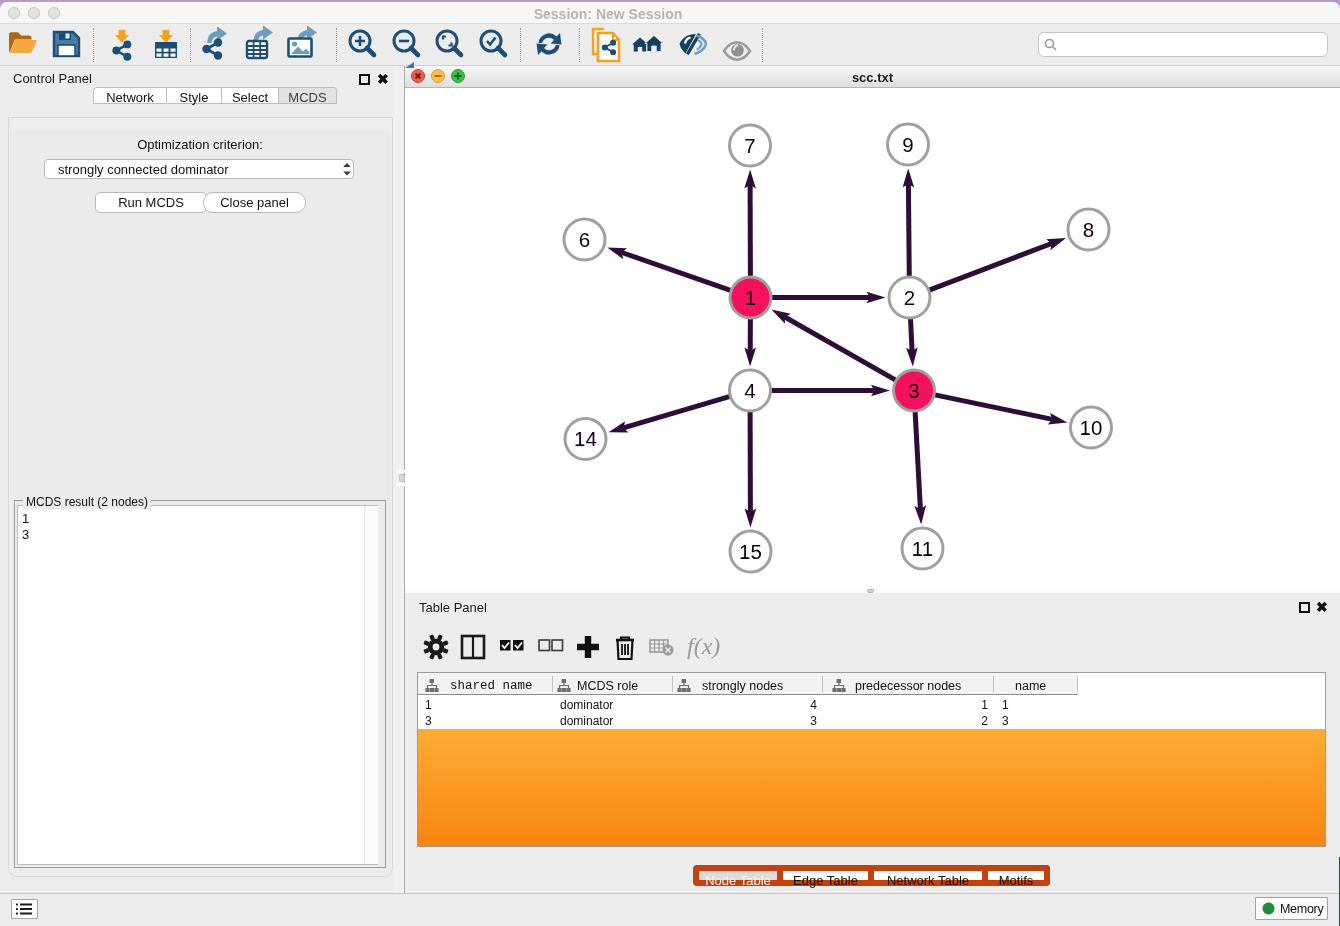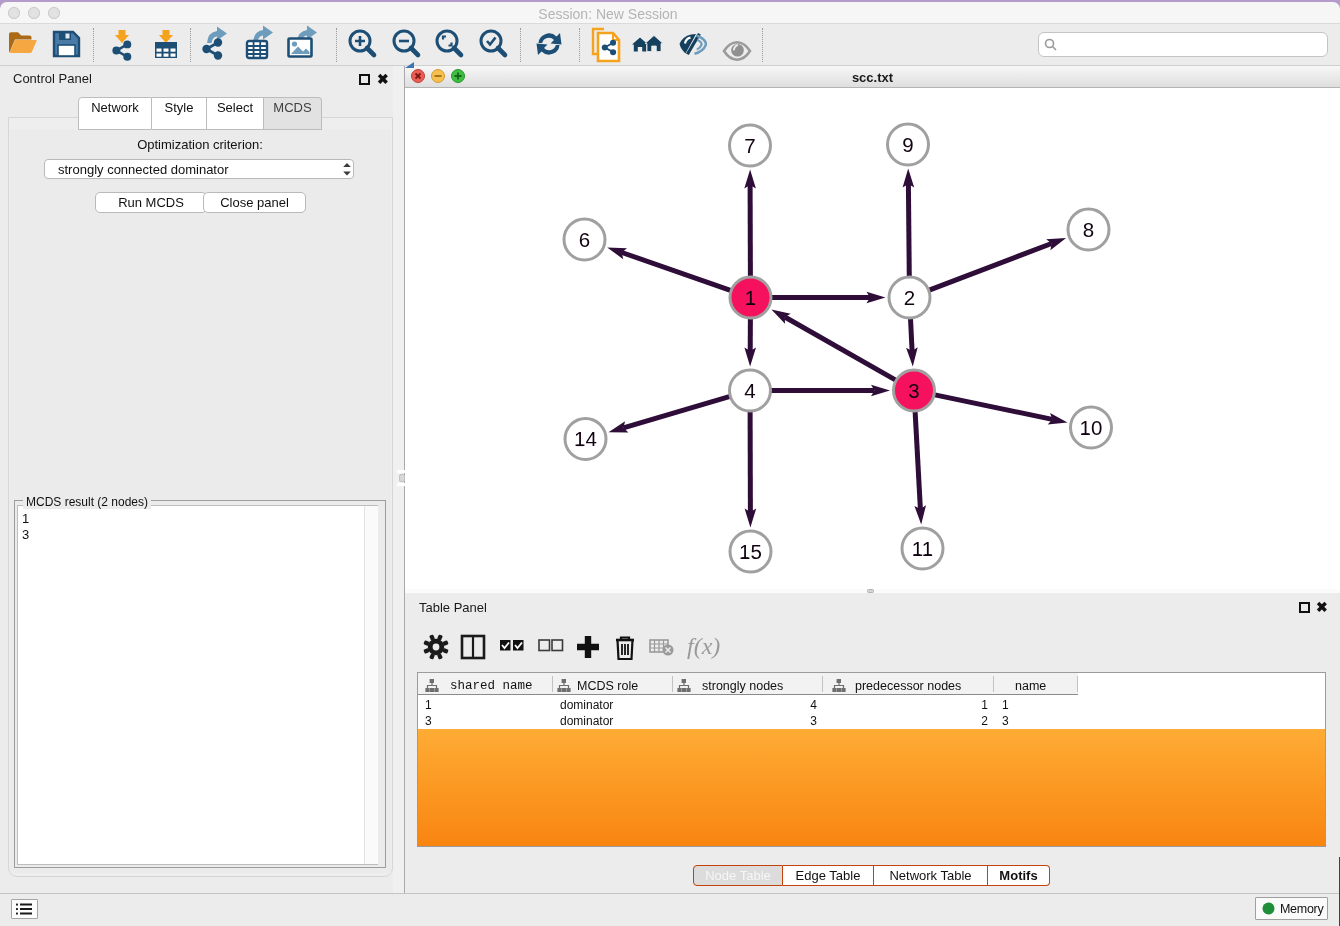--- a/index.html
+++ b/index.html
@@ -5,31 +5,31 @@
 html,body{margin:0;padding:0;}
 body{width:1340px;height:926px;position:relative;overflow:hidden;
  font-family:"Liberation Sans",sans-serif;background:#ececec;}
 .abs{position:absolute;}
 
 #purple{left:0;top:0;width:1340px;height:8px;background:#b49bc9;}
 #titlebar{left:0;top:2px;width:1340px;height:21px;background:#f6f6f6;
  border-radius:7px 7px 0 0;border-bottom:1px solid #dadada;}
 .tlight{position:absolute;top:7.2px;width:11.6px;height:11.6px;border-radius:50%;
  background:#e2e2e2;border:1px solid #c6c6c6;box-sizing:border-box;}
-#wtitle{left:0;top:6px;width:1216px;text-align:center;font-size:14px;color:#b4b4b4;}
+#wtitle{left:0;top:6px;width:1216px;text-align:center;font-size:14px;color:#b4b4b4;font-weight:bold;}
 #toolbar{left:0;top:24px;width:1340px;height:41px;background:#ececec;
  border-bottom:1px solid #cfcfcf;}
 .sep{position:absolute;top:28px;height:34px;width:0;border-left:1px dotted #9a9a9a;}
 #searchbox{left:1038px;top:32px;width:288px;height:23px;background:#fff;
  border:1px solid #c4c4c4;border-radius:6px;}
 
 #cpanel{left:0;top:66px;width:400px;height:827px;background:#ececec;}
 #cphead{left:13px;top:71px;font-size:13px;color:#1a1a1a;text-align:right;}
-.tab{position:absolute;top:97px;height:33px;background:#fff;border:1px solid #bcbcbc;
- box-sizing:border-box;font-size:13px;color:#111;text-align:center;line-height:20px;}
+.tab{position:absolute;top:87px;height:17px;background:#fff;border:1px solid #bcbcbc;
+ box-sizing:border-box;font-size:13px;color:#111;text-align:center;line-height:20px;margin-left:15px;}
 #tabpane{left:8px;top:117px;width:385px;height:760px;background:#eeeeee;border:1px solid #d6d6d6;border-radius:0 0 9px 9px;box-sizing:border-box;}
 #tabinner{left:10px;top:129px;width:381px;height:744px;background:#ebebeb;}
 #optlabel{left:0px;top:137px;width:400px;text-align:center;font-size:13px;color:#111;}
 #dropdown{left:44px;top:159px;width:310px;height:20px;background:#fff;border:1px solid #b9b9b9;
  border-radius:4px;font-size:13px;color:#111;line-height:19px;padding-left:13px;box-sizing:border-box;}
 .btn{position:absolute;top:192px;height:21px;background:#fff;border:1px solid #b9b9b9;
  border-radius:5px;box-sizing:border-box;font-size:13px;color:#111;text-align:center;line-height:19px;}
 #fieldset{left:14px;top:500px;width:370px;height:366px;border:1px solid #9d9d9d;}
 #fslegend{left:23px;top:495px;background:#ebebeb;padding:0 3px;font-size:12px;color:#111;}
 #fsinner{left:17px;top:505px;width:361px;height:360px;background:#fff;border:1px solid #bdbdbd;box-sizing:border-box;}
@@ -41,21 +41,21 @@
 #nettext{left:405px;top:70px;width:935px;text-align:center;font-size:13px;font-weight:bold;color:#1a1a1a;}
 
 #tpanel{left:405px;top:593px;width:935px;height:300px;background:#ececec;}
 #tphead{left:419px;top:600px;font-size:13px;color:#1a1a1a;}
 #ttable{left:417px;top:672px;width:909px;height:175px;background:#fff;border:1px solid #9b9b9b;box-sizing:border-box;}
 #thead{left:418px;top:673px;width:660px;height:22px;background:#f2f2f2;border-bottom:1px solid #8b8b8b;box-sizing:border-box;}
 .hsep{position:absolute;top:676px;height:16px;width:0;border-left:1px solid #c2c2c2;}
 .hlabel{position:absolute;top:679px;font-size:12.5px;color:#111;}
 .cell{position:absolute;font-size:12px;color:#111;}
 
-.btab{position:absolute;top:865px;height:21px;box-sizing:border-box;border:1px solid #c2410c;
+.btab{position:absolute;top:865px;height:21px;box-sizing:border-box;border:6px solid #c2410c;
  font-size:13px;text-align:center;line-height:19px;background:#fff;color:#111;}
 
 #statusbar{left:0;top:893px;width:1340px;height:33px;background:#ececec;border-top:1px solid #c4c4c4;box-sizing:border-box;}
 #listbtn{left:11px;top:899px;width:27px;height:20px;background:#fdfdfd;border:1px solid #a5a5a5;border-radius:1px;box-sizing:border-box;}
 #membtn{left:1255px;top:897px;width:73px;height:23px;background:#fafafa;border:1px solid #a0a0a0;border-radius:1px;box-sizing:border-box;}
 </style>
 </head>
 <body>
 <div class="abs" id="purple"></div>
 <div class="abs" id="titlebar"></div>
@@ -200,21 +200,21 @@
 <div class="tab" style="left:152px;width:55px;border-left:none;">Style</div>
 <div class="tab" style="left:207px;width:57px;border-left:none;">Select</div>
 <div class="tab" style="left:264px;width:58px;border-left:none;border-radius:0 4px 0 0;background:#e2e2e2;color:#404040;">MCDS</div>
 <div class="abs" id="optlabel">Optimization criterion:</div>
 <div class="abs" id="dropdown">strongly connected dominator</div>
 <svg class="abs" style="left:341px;top:162px;" width="12" height="15" viewBox="0 0 12 15">
  <path d="M2.2 5 L6 1 L9.8 5 Z" fill="#3a3a3a"></path>
     <path d="M2.2 9.6 L6 13.6 L9.8 9.6 Z" fill="#3a3a3a"></path>
   </svg>
 <div class="btn" style="left:95px;width:112px;">Run MCDS</div>
-<div class="btn" style="left:203px;width:103px;">Close panel</div>
+<div class="btn" style="left:203px;width:103px;border-radius:10px;">Close panel</div>
 <div class="abs" id="fieldset"></div>
 <div class="abs" id="fsinner"></div>
 <div class="abs" id="fsscroll"></div>
 <div class="abs" id="fslegend">MCDS result (2 nodes)</div>
 <div class="abs" style="left:22px;top:511px;font-size:13px;color:#111;line-height:16px;">1<br>3</div>
 
 <div class="abs" id="netwin"></div>
 <div class="abs" id="nettitle"></div>
 <div class="abs" id="nettext">scc.txt</div>
 <svg class="abs" style="left:410px;top:68px;" width="58" height="16" viewBox="0 0 58 16">
@@ -384,21 +384,21 @@
 <div class="cell" style="left:780px;top:698px;width:37px;text-align:right;">4</div>
 <div class="cell" style="left:780px;top:714px;width:37px;text-align:right;">3</div>
 <div class="cell" style="left:950px;top:698px;width:38px;text-align:right;">1</div>
 <div class="cell" style="left:950px;top:714px;width:38px;text-align:right;">2</div>
 <div class="cell" style="left:1002px;top:698px;">1</div>
 <div class="cell" style="left:1002px;top:714px;">3</div>
 
 <div class="btab" style="left:693px;width:90px;border-radius:4px 0 0 4px;background:#dcdcdc;color:#f6f6f6;">Node Table</div>
 <div class="btab" style="left:783px;width:91px;border-left:none;">Edge Table</div>
 <div class="btab" style="left:874px;width:114px;border-left:none;">Network Table</div>
-<div class="btab" style="left:988px;width:62px;border-left:none;border-radius:0 4px 4px 0;font-weight:bold;">Motifs</div>
+<div class="btab" style="left:988px;width:62px;border-left:none;border-radius:0 4px 4px 0;">Motifs</div>
 
 <div class="abs" id="statusbar"></div>
 <div class="abs" id="listbtn"></div>
 <div class="abs" id="membtn"></div>
 <svg class="abs" style="left:1262px;top:902px;" width="13" height="13">
     <circle cx="6.5" cy="6.5" r="6" fill="#1e8e3b"></circle>
   </svg>
 <div class="abs" style="left:1280px;top:902px;font-size:12.5px;letter-spacing:-0.3px;color:#111;">Memory</div>
 
 <svg class="abs" style="left:405px;top:62px;" width="9" height="6">

